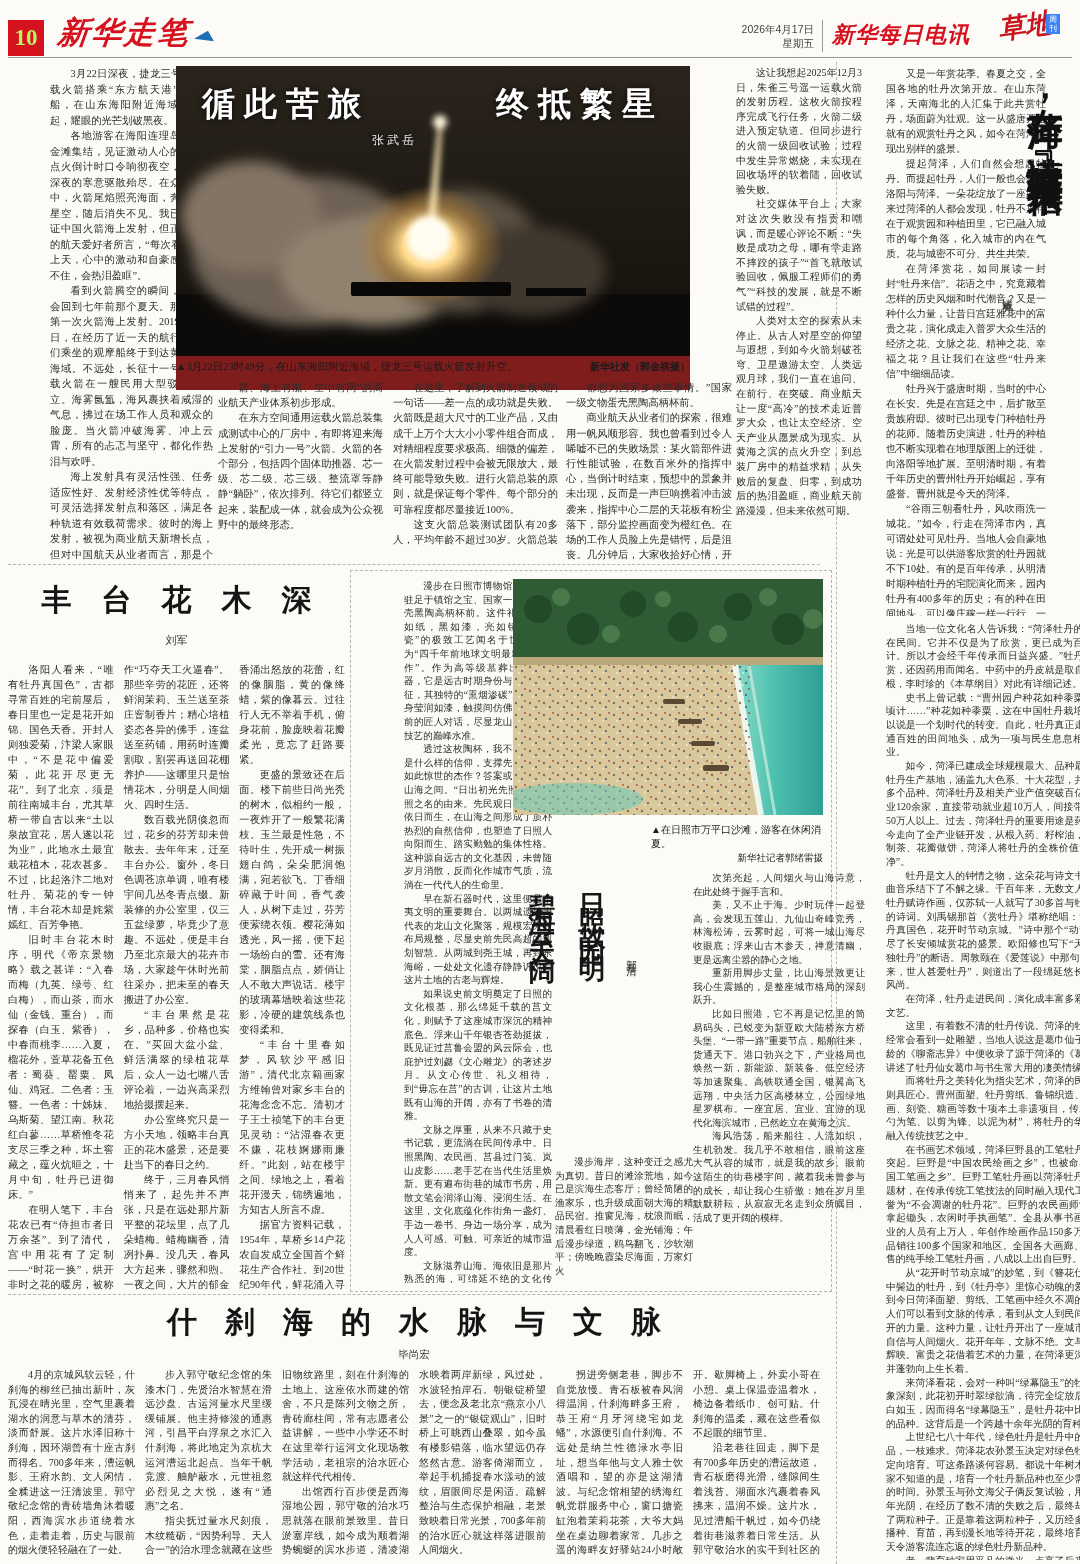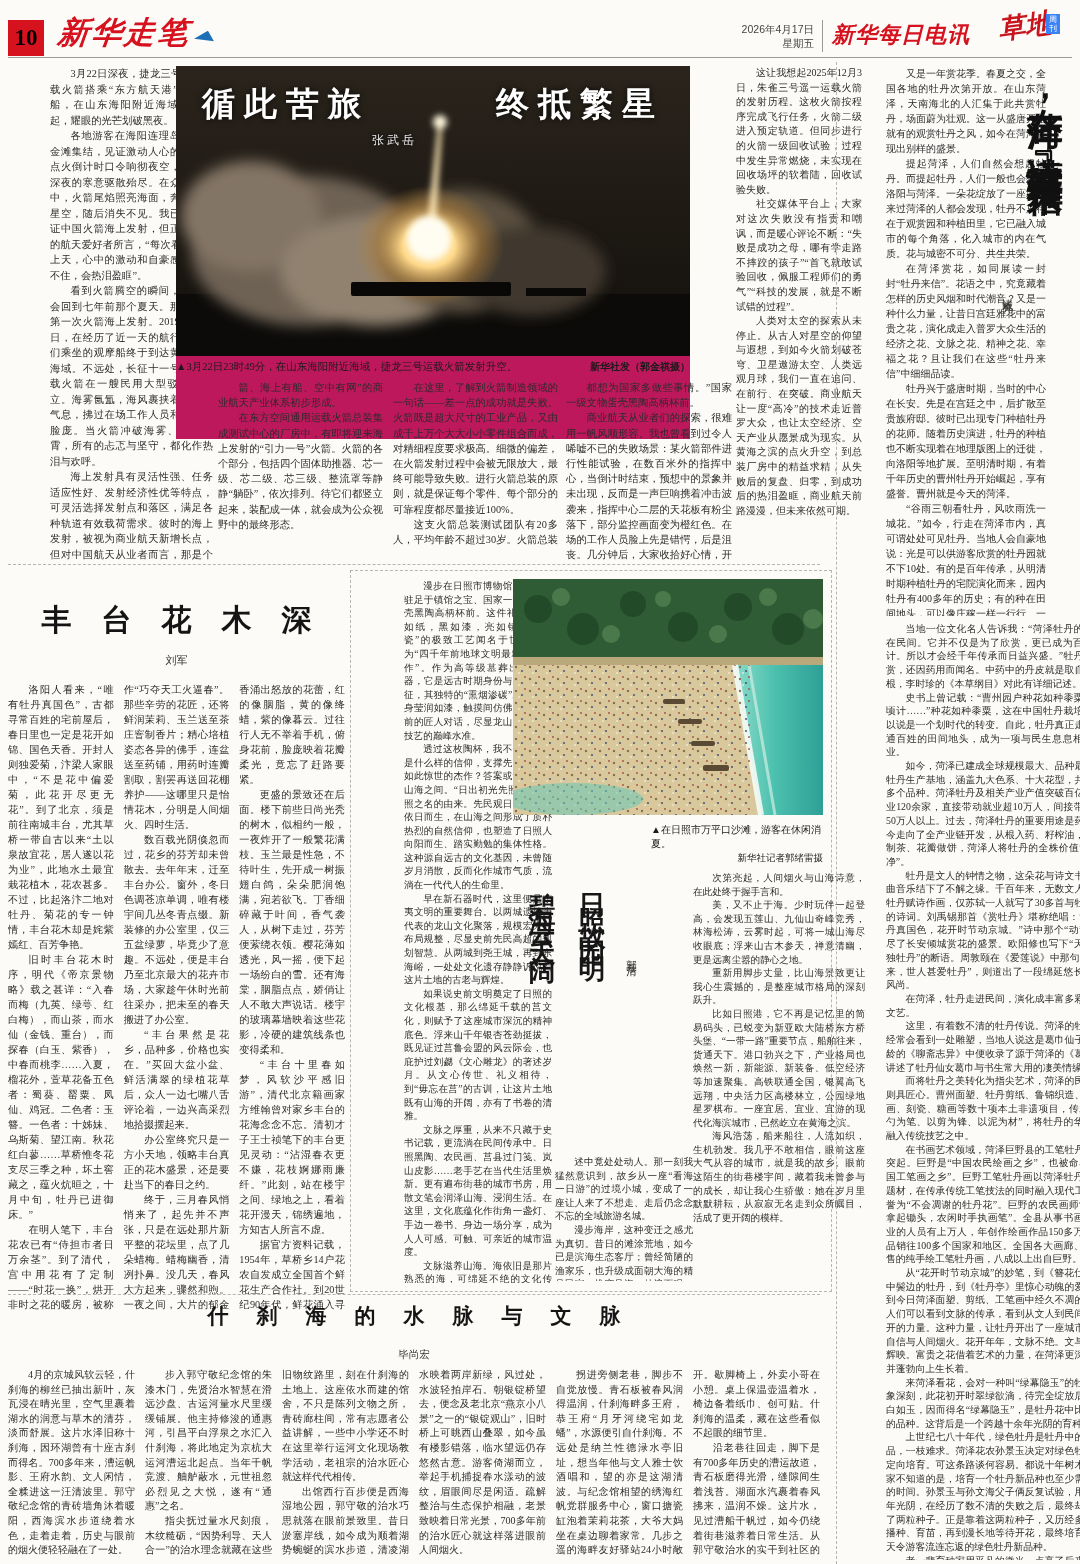--- a/index.html
+++ b/index.html
@@ -7,56 +7,56 @@
   body {
     position:relative; width:1080px; height:1564px; background:#fcfbf8;
     font-family:"Liberation Serif","DejaVu Serif",serif; color:#2b2b2b;
     overflow:hidden;
   }
   .abs { position:absolute; }
   .textcol { text-align:justify; overflow:hidden;margin-left:42px; }
   .para { text-indent:2em; }
   
   .hdr-rule { left:8px; top:57px; width:1064px; height:1px; background:#9a9a9a; }
-  .pagenum { left:8px; top:20px; width:36px; height:36px; background:#d5121e; color:#000000;
+  .pagenum { left:8px; top:20px; width:36px; height:36px; background:#d5121e; color:#bef264;
     font-size:23px; font-weight:bold; text-align:center; line-height:36px; }
   .logo-xhzb { left:58px; top:12px; color:#d5121e; font-size:31px; font-weight:bold;
     font-style:italic; letter-spacing:2px; transform:skewX(-6deg); }
   .logo-swoosh { left:196px; top:34px; width:0; height:0;
     border-left:16px solid transparent; border-top:12px solid #1d6fb8; transform:rotate(-30deg); }
   .date-block { left:736px; top:22px; width:78px; text-align:right; font-size:10.5px;
     color:#444; line-height:14px; font-family:"Liberation Sans",sans-serif; }
   .hdr-div { left:822px; top:20px; width:1px; height:32px; background:#999; }
   .masthead { left:832px; top:20px; color:#d5121e; font-size:22px; font-weight:bold;
     font-style:italic; letter-spacing:1px; }
   .caodi { left:998px; top:8px; color:#c8141c; font-size:27px; font-weight:bold;
     font-style:italic; transform:rotate(-8deg); }
   .caodi-tag { left:1046px; top:14px; background:#3b82f6; color:#fff; font-size:8px;
     padding:1px 2px; line-height:9px; width:14px; text-align:center; }
   
   .r-col1 { left:8px; top:66px; width:163px; height:496px; font-size:10.3px; line-height:15.5px; }
-  .r-photo { left:176px; top:66px; width:514px; height:373px; background:#be185d; overflow:hidden; }
+  .r-photo { left:176px; top:66px; width:514px; height:324px; background:#7f1d1d; overflow:hidden; }
   .r-photo svg { display:block; }
   .r-headline { position:absolute; top:16px; left:26px; right:26px; display:flex;
     justify-content:space-between; color:#fff; font-size:33px; font-weight:bold;
     letter-spacing:9px; text-shadow:0 0 6px rgba(0,0,0,.8); }
   .r-byline { position:absolute; top:66px; left:196px; color:#eee; font-size:12px;
     letter-spacing:3px; text-shadow:0 0 4px #000; }
   .r-caption { left:176px; top:360px; width:514px; display:flex; font-size:10.5px;
     color:#1a1a1a; line-height:14px; }
   .r-caption b { margin-left:auto; white-space:nowrap; font-family:"Liberation Sans",sans-serif; font-size:10px; }
   .r-under { left:176px; top:380px; width:340px; height:182px; column-count:2; column-gap:10px;
     font-size:10.3px; line-height:15.2px; }
   .r-col4 { left:524px; top:380px; width:166px; height:182px; font-size:10.3px; line-height:15.2px; }
   .r-col5 { left:694px; top:66px; width:126px; height:496px; font-size:10px; line-height:14.6px; }
   .sep-dash { border-top:1px dashed #b5b5b5; }
   .sep1 { left:8px; top:564px; width:812px; height:1px; }
   
   .ft-block { left:8px; top:570px; width:337px; height:722px; }
-  .ft-head { margin-top:30px; text-align:center; font-size:30px; font-weight:bold;
+  .ft-head { margin-top:10px; text-align:center; font-size:30px; font-weight:bold;
     letter-spacing:30px; text-indent:30px; color:#141414; white-space:nowrap; }
   .ft-byline { text-align:center; font-size:11px; margin-top:12px; color:#333; }
   .ft-body { margin-top:14px; height:640px; column-count:3; column-gap:10px;
     font-size:10.2px; line-height:15px; text-align:justify; overflow:hidden; }
   
   .rz-box { left:350px; top:570px; width:482px; height:722px; border:1px dashed #b5b5b5; }
   .rz-left { left:11px; top:8px; width:148px; height:704px; font-size:9.6px; line-height:13.6px; }
   .rz-photo { left:162px; top:8px; width:310px; height:236px; background:#cdbd92; overflow:hidden; }
   .rz-caption { left:300px; top:252px; width:172px; font-size:10px; line-height:14px; color:#1a1a1a; }
   .rz-caption .credit { text-align:right; font-weight:normal; font-family:"Liberation Sans",sans-serif; font-size:9.5px; }
@@ -69,21 +69,21 @@
   
   .md-rail { left:836px; top:62px; width:1px; height:1502px; border-left:1px dashed #b5b5b5; }
   .md-narrow { left:844px; top:66px; width:160px; height:550px; font-size:10px; line-height:15px; }
   .md-vtitle { left:1020px; top:80px; height:560px; writing-mode:vertical-rl;
     font-size:36px; font-weight:bold; letter-spacing:3px; color:#111; }
   .md-vbyline { left:1000px; top:290px; writing-mode:vertical-rl; font-size:10.5px;
     letter-spacing:2px; color:#333; }
   .md-wide { left:844px; top:622px; width:228px; height:938px; font-size:9.8px; line-height:13.7px; }
   
   .sc-sep { left:8px; top:1294px; width:812px; height:1px; }
-  .sc-head { left:8px; top:1302px; width:812px; text-align:center; font-size:21px;
+  .sc-head { left:8px; top:1302px; width:812px; text-align:center; font-size:30px;
     font-weight:bold; letter-spacing:28px; text-indent:28px; color:#141414; white-space:nowrap; }
   .sc-byline { left:8px; top:1348px; width:812px; text-align:center; font-size:10.5px; color:#333; }
   .sc-body { left:8px; top:1368px; width:812px; height:196px; column-count:6; column-gap:10px;
     font-size:10px; line-height:14.6px; text-align:justify; overflow:hidden; }
 </style>
 </head>
 <body>
 
 <div class="abs pagenum">10</div>
 <div class="abs logo-xhzb">新华走笔</div>
@@ -255,21 +255,20 @@
     <div class="credit">新华社记者郭绪雷摄</div>
   </div>
 
   <div class="abs rz-headblock">
     <div class="vtitle">碧海云天阔</div>
     <div class="vtitle">日照故园明</div>
     <div class="vbyline">郭慕清</div>
   </div>
 
   <div class="abs rz-mid textcol">
-      <p class="para">述中竟处处动人。那一刻我猛然意识到，故乡从一座“看海一日游”的过境小城，变成了一座让人来了不想走、走后仍念念不忘的全域旅游名城。</p>
       <p class="para">漫步海岸，这种变迁之感尤为真切。昔日的滩涂荒地，如今已是滨海生态客厅；曾经简陋的渔家乐，也升级成面朝大海的精品民宿。推窗见海，枕浪而眠，清晨看红日喷薄，金光铺海；午后漫步绿道，鸥鸟翻飞，沙软潮平；傍晚晚霞染尽海面，万家灯火</p>
     </div>
   <div class="abs rz-right textcol">
       <p class="para">次第亮起，人间烟火与山海诗意，在此处终于握手言和。</p>
       <p class="para">美，又不止于海。少时玩伴一起登高，会发现五莲山、九仙山奇峰竞秀，林海松涛，云雾时起，可将一城山海尽收眼底；浮来山古木参天，禅意清幽，更是远离尘嚣的静心之地。</p>
       <p class="para">重新用脚步丈量，比山海景致更让我心生震撼的，是整座城市格局的深刻跃升。</p>
       <p class="para">比如日照港，它不再是记忆里的简易码头，已蜕变为新亚欧大陆桥东方桥头堡、“一带一路”重要节点，船舶往来，货通天下。港口勃兴之下，产业格局也焕然一新，新能源、新装备、低空经济等加速聚集。高铁联通全国，银翼高飞远翔，中央活力区高楼林立，公园绿地星罗棋布。一座宜居、宜业、宜游的现代化海滨城市，已然屹立在黄海之滨。</p>
       <p class="para">海风浩荡，船来船往，人流如织，生机勃发。我几乎不敢相信，眼前这座大气从容的城市，就是我的故乡。眼前这陌生的街巷楼宇间，藏着我未曾参与的成长，却让我心生骄傲：她在岁月里默默耕耘，从寂寂无名走到众所瞩目，活成了更开阔的模样。</p>
     </div>
 </div>

